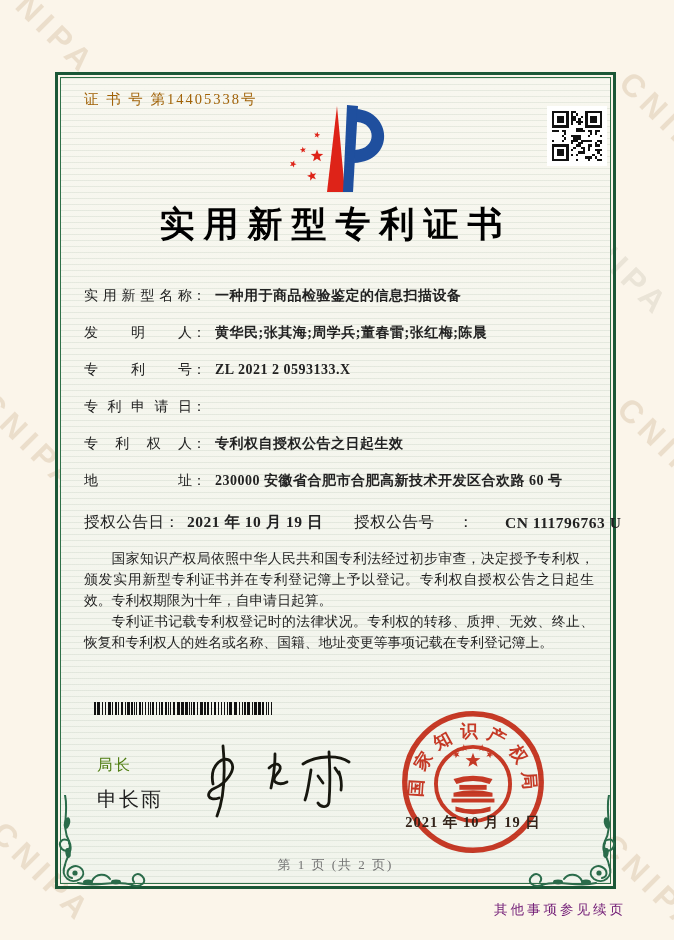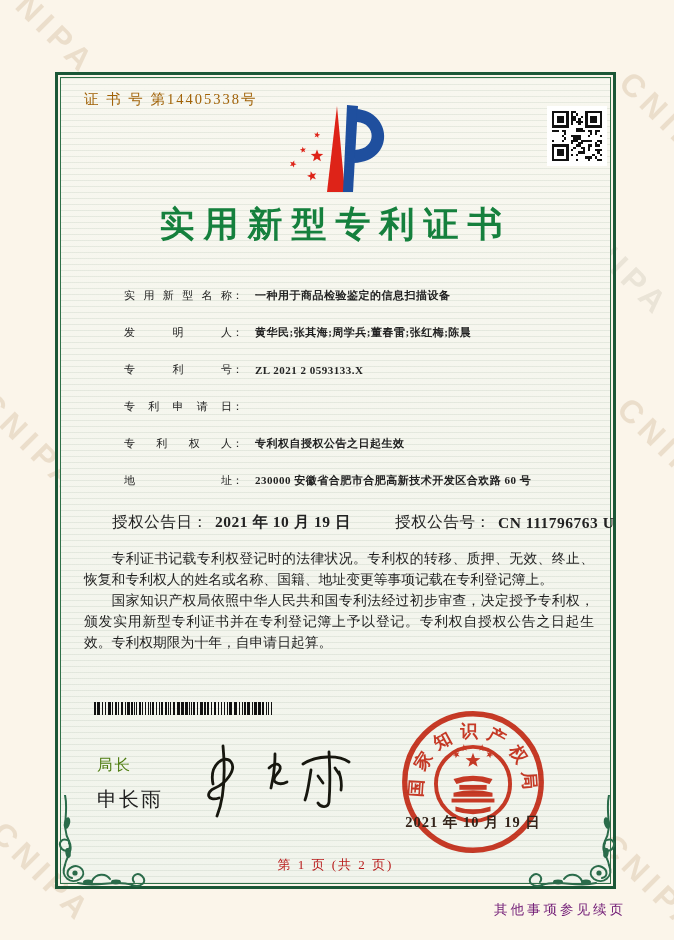--- a/index.html
+++ b/index.html
@@ -22,48 +22,48 @@
 
   .content{position:absolute;z-index:2;}
 
   .cert-no{left:84px;top:90px;font-size:14.5px;letter-spacing:2px;color:#a16207;}
 
   .logo{left:272px;top:103px;width:130px;height:92px;}
   .qr-box{left:547px;top:106px;width:60px;height:60px;background:#fff;display:flex;
       align-items:center;justify-content:center;}
 
   .title{left:55px;top:201px;width:561px;text-align:center;font-size:35px;font-weight:bold;
-      letter-spacing:9px;color:#15803d;}
-
-  .fields{left:84px;top:277px;width:520px;font-size:11px;color:#222;margin-left:40px;}
+      letter-spacing:9px;color:#000000;}
+
+  .fields{left:84px;top:277px;width:520px;font-size:14px;color:#222;}
   .field-row{height:37px;display:flex;align-items:center;}
   .f-label{display:inline-block;width:108px;text-align:justify;text-align-last:justify;}
   .f-colon{display:inline-block;width:16px;}
   .f-value{margin-left:7px;letter-spacing:.5px;white-space:nowrap;font-weight:bold;}
 
-  .grant-row{left:84px;top:504px;width:520px;height:37px;font-size:15.5px;color:#222;margin-left:28px;}
+  .grant-row{left:84px;top:504px;width:520px;height:37px;font-size:15.5px;color:#222;}
   .grant-g{position:absolute;top:0;height:37px;display:flex;align-items:center;}
-  .g1{left:0;} .g2{left:283px;}
+  .g1{left:0;} .g2{left:270px;gap:24px;}
   .g-label{display:inline-block;width:80px;text-align:justify;text-align-last:justify;}
 
   .paras{left:84px;top:548px;width:510px;font-size:13.8px;line-height:21px;color:#1f1f1f;
       text-align:justify;}
   .paras p{margin:0;text-indent:2em;}
 
   .barcode{left:94px;top:702px;width:178px;height:13px;}
 
   .signer-title{left:97px;top:755px;font-size:15.5px;color:#4d7c0f;letter-spacing:2px;}
   .signer-name{left:97px;top:786px;font-size:20px;color:#222;letter-spacing:2px;}
   .signature{left:185px;top:740px;width:178px;height:80px;}
 
   .seal{left:395px;top:704px;width:156px;height:156px;z-index:3;mix-blend-mode:multiply;opacity:.94;}
   .seal-date{left:402px;top:813px;width:142px;text-align:center;font-size:14.5px;font-weight:600;
       color:#33241a;letter-spacing:1px;z-index:4;}
 
-  .page-num{left:55px;top:856px;width:561px;text-align:center;font-size:13px;color:#b91c1c;
+  .page-num{left:55px;top:856px;width:561px;text-align:center;font-size:13px;color:#737373;
       letter-spacing:2px;}
   .footer-note{left:65px;top:901px;width:561px;text-align:right;font-size:13.5px;color:#701a75;
       letter-spacing:3px;}
 
   .flourish{position:absolute;width:92px;height:92px;z-index:2;}
   .fl-left{left:58px;top:795px;}
   .fl-right{left:524px;top:795px;transform:scaleX(-1);}
 </style>
 </head>
 <body>
@@ -281,22 +281,22 @@
         <span class="f-value">2021 年 10 月 19 日</span>
     </div>
     <div class="grant-g g2">
       <span class="g-label">授权公告号</span>
         <span class="f-colon">：</span>
         <span class="f-value">CN 111796763 U</span>
     </div>
   </div>
 
   <div class="content paras">
+    <p>国家知识产权局依照中华人民共和国专利法经过初步审查，决定授予专利权，颁发实用新型专利证书并在专利登记簿上予以登记。专利权自授权公告之日起生效。专利权期限为十年，自申请日起算。</p>
     <p>专利证书记载专利权登记时的法律状况。专利权的转移、质押、无效、终止、恢复和专利权人的姓名或名称、国籍、地址变更等事项记载在专利登记簿上。</p>
-    <p>国家知识产权局依照中华人民共和国专利法经过初步审查，决定授予专利权，颁发实用新型专利证书并在专利登记簿上予以登记。专利权自授权公告之日起生效。专利权期限为十年，自申请日起算。</p>
   </div>
 
   <svg class="content barcode" id="barcode" viewBox="0 0 178 13" preserveAspectRatio="none">
       <rect x="0" y="0" width="2" height="13" fill="#111"></rect>
       <rect x="3" y="0" width="3" height="13" fill="#111"></rect>
       <rect x="8" y="0" width="1" height="13" fill="#111"></rect>
       <rect x="11" y="0" width="1" height="13" fill="#111"></rect>
       <rect x="14" y="0" width="3" height="13" fill="#111"></rect>
       <rect x="18" y="0" width="1" height="13" fill="#111"></rect>
       <rect x="21" y="0" width="2" height="13" fill="#111"></rect>

